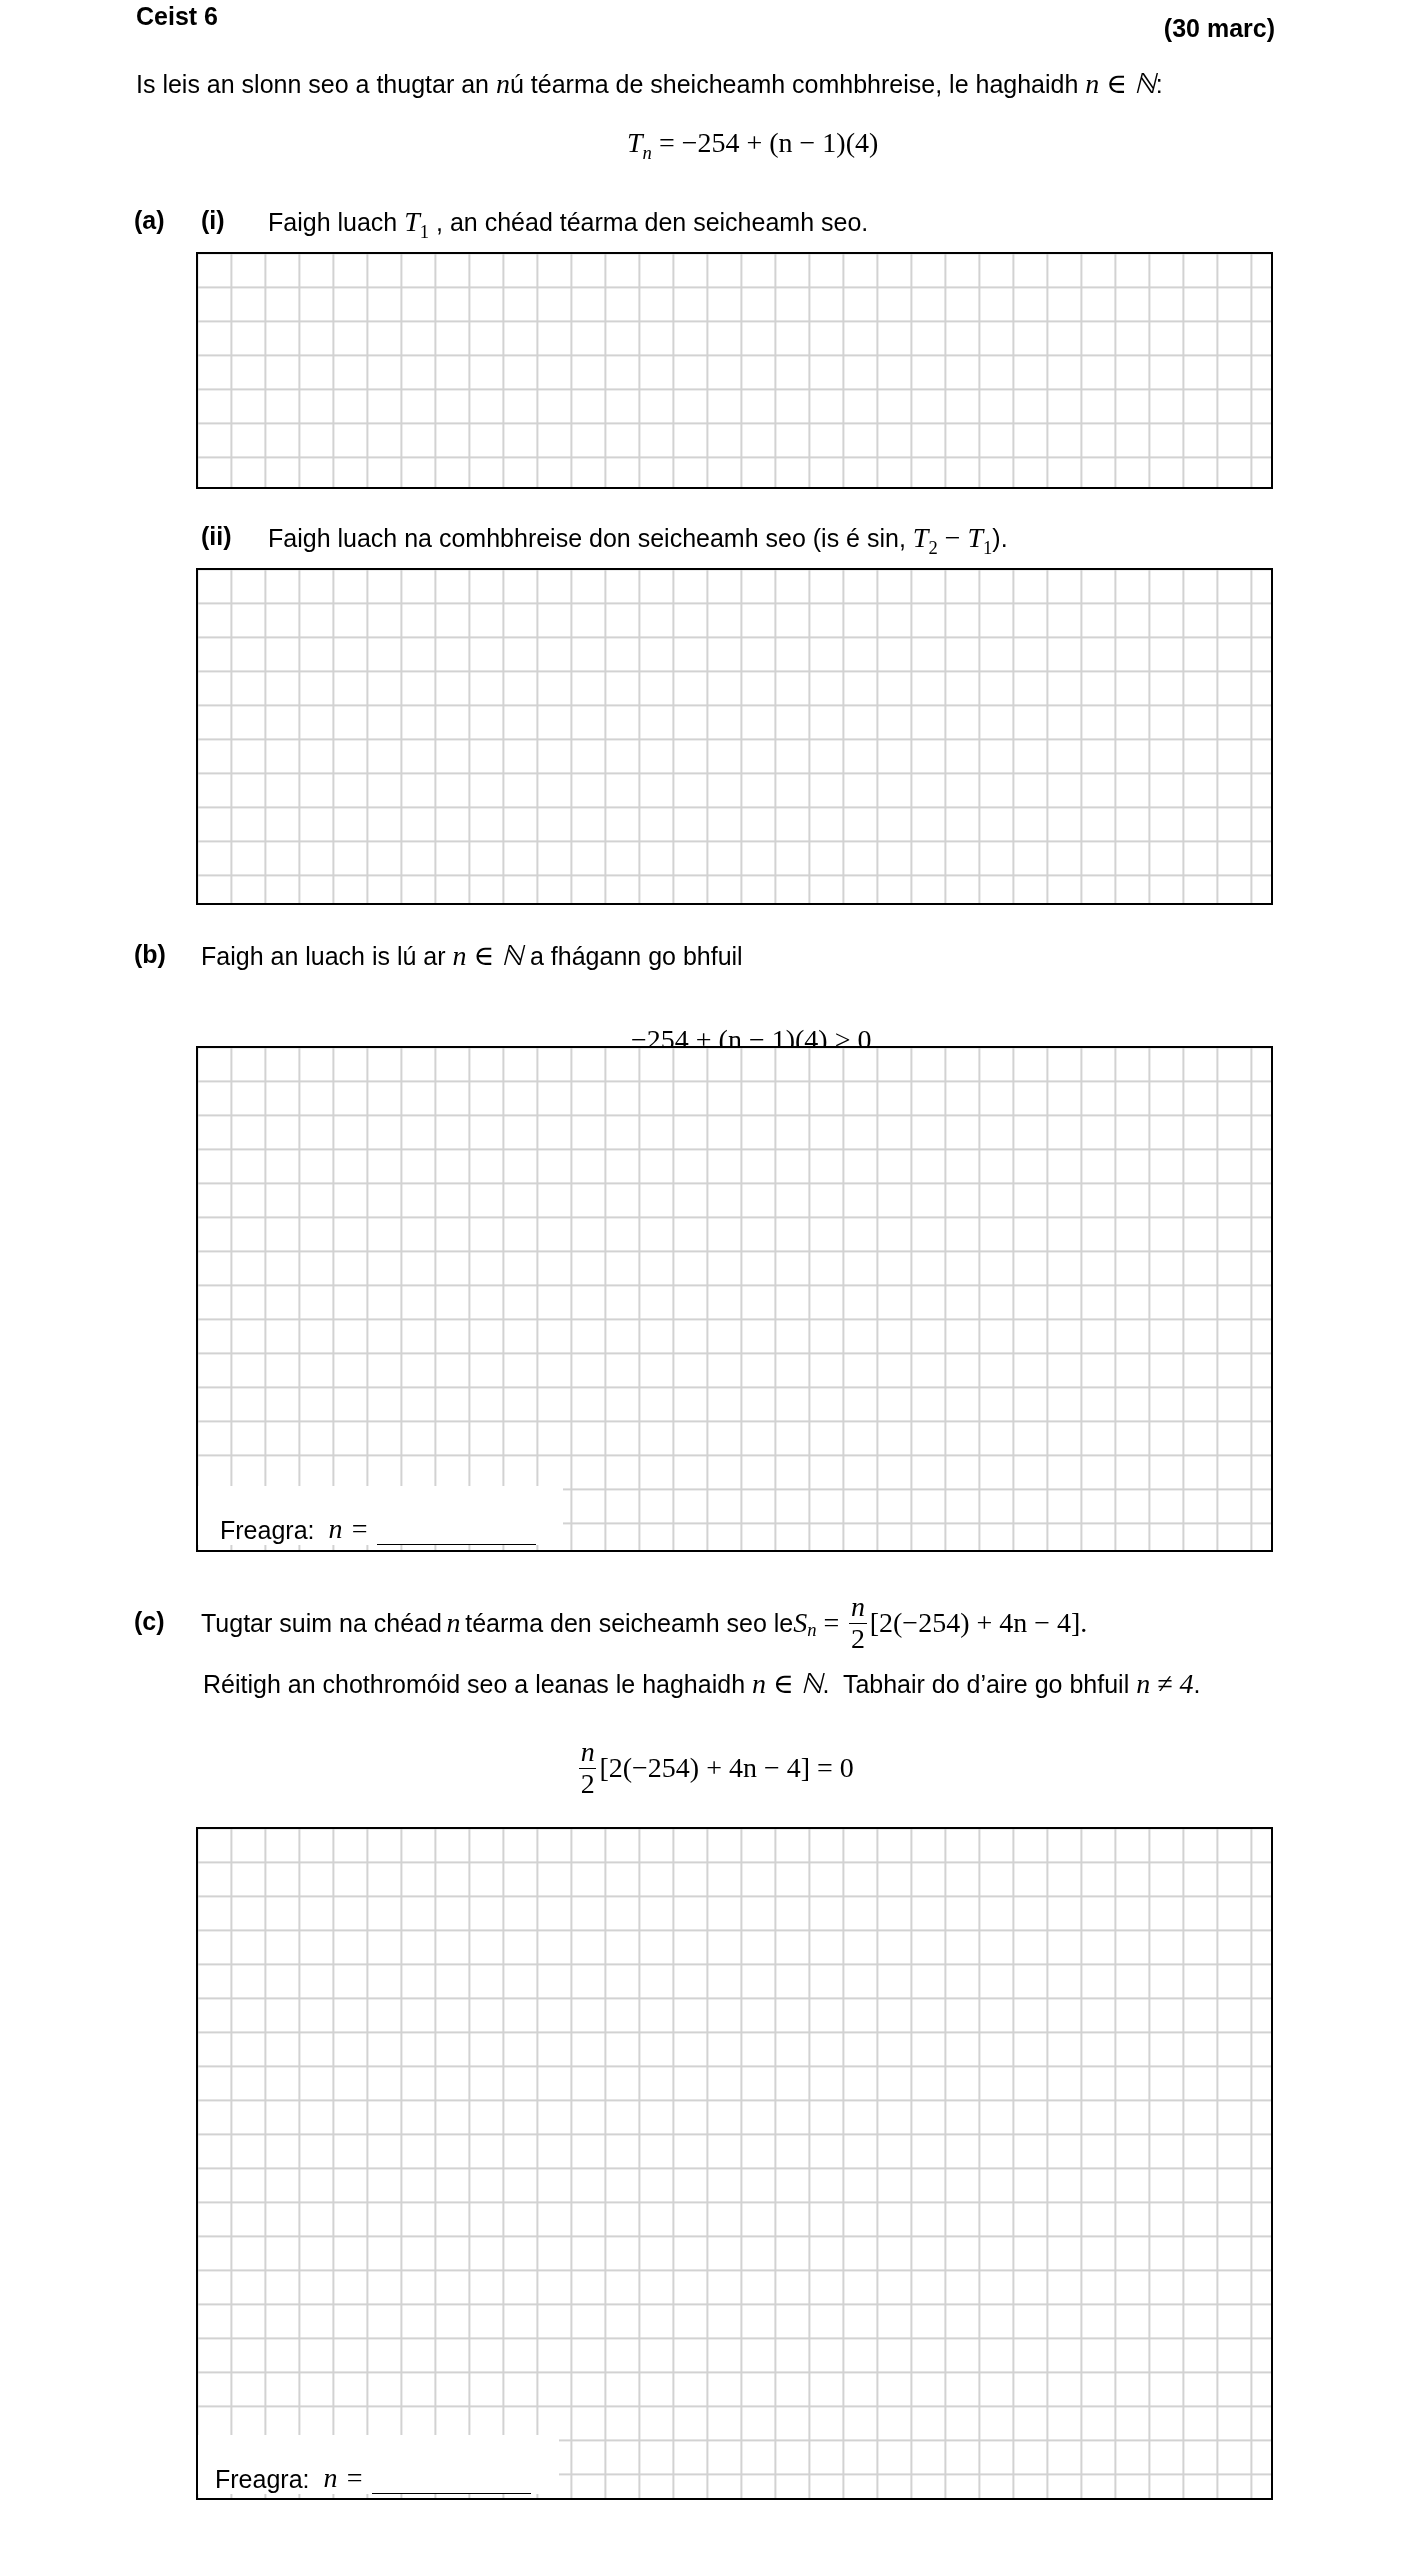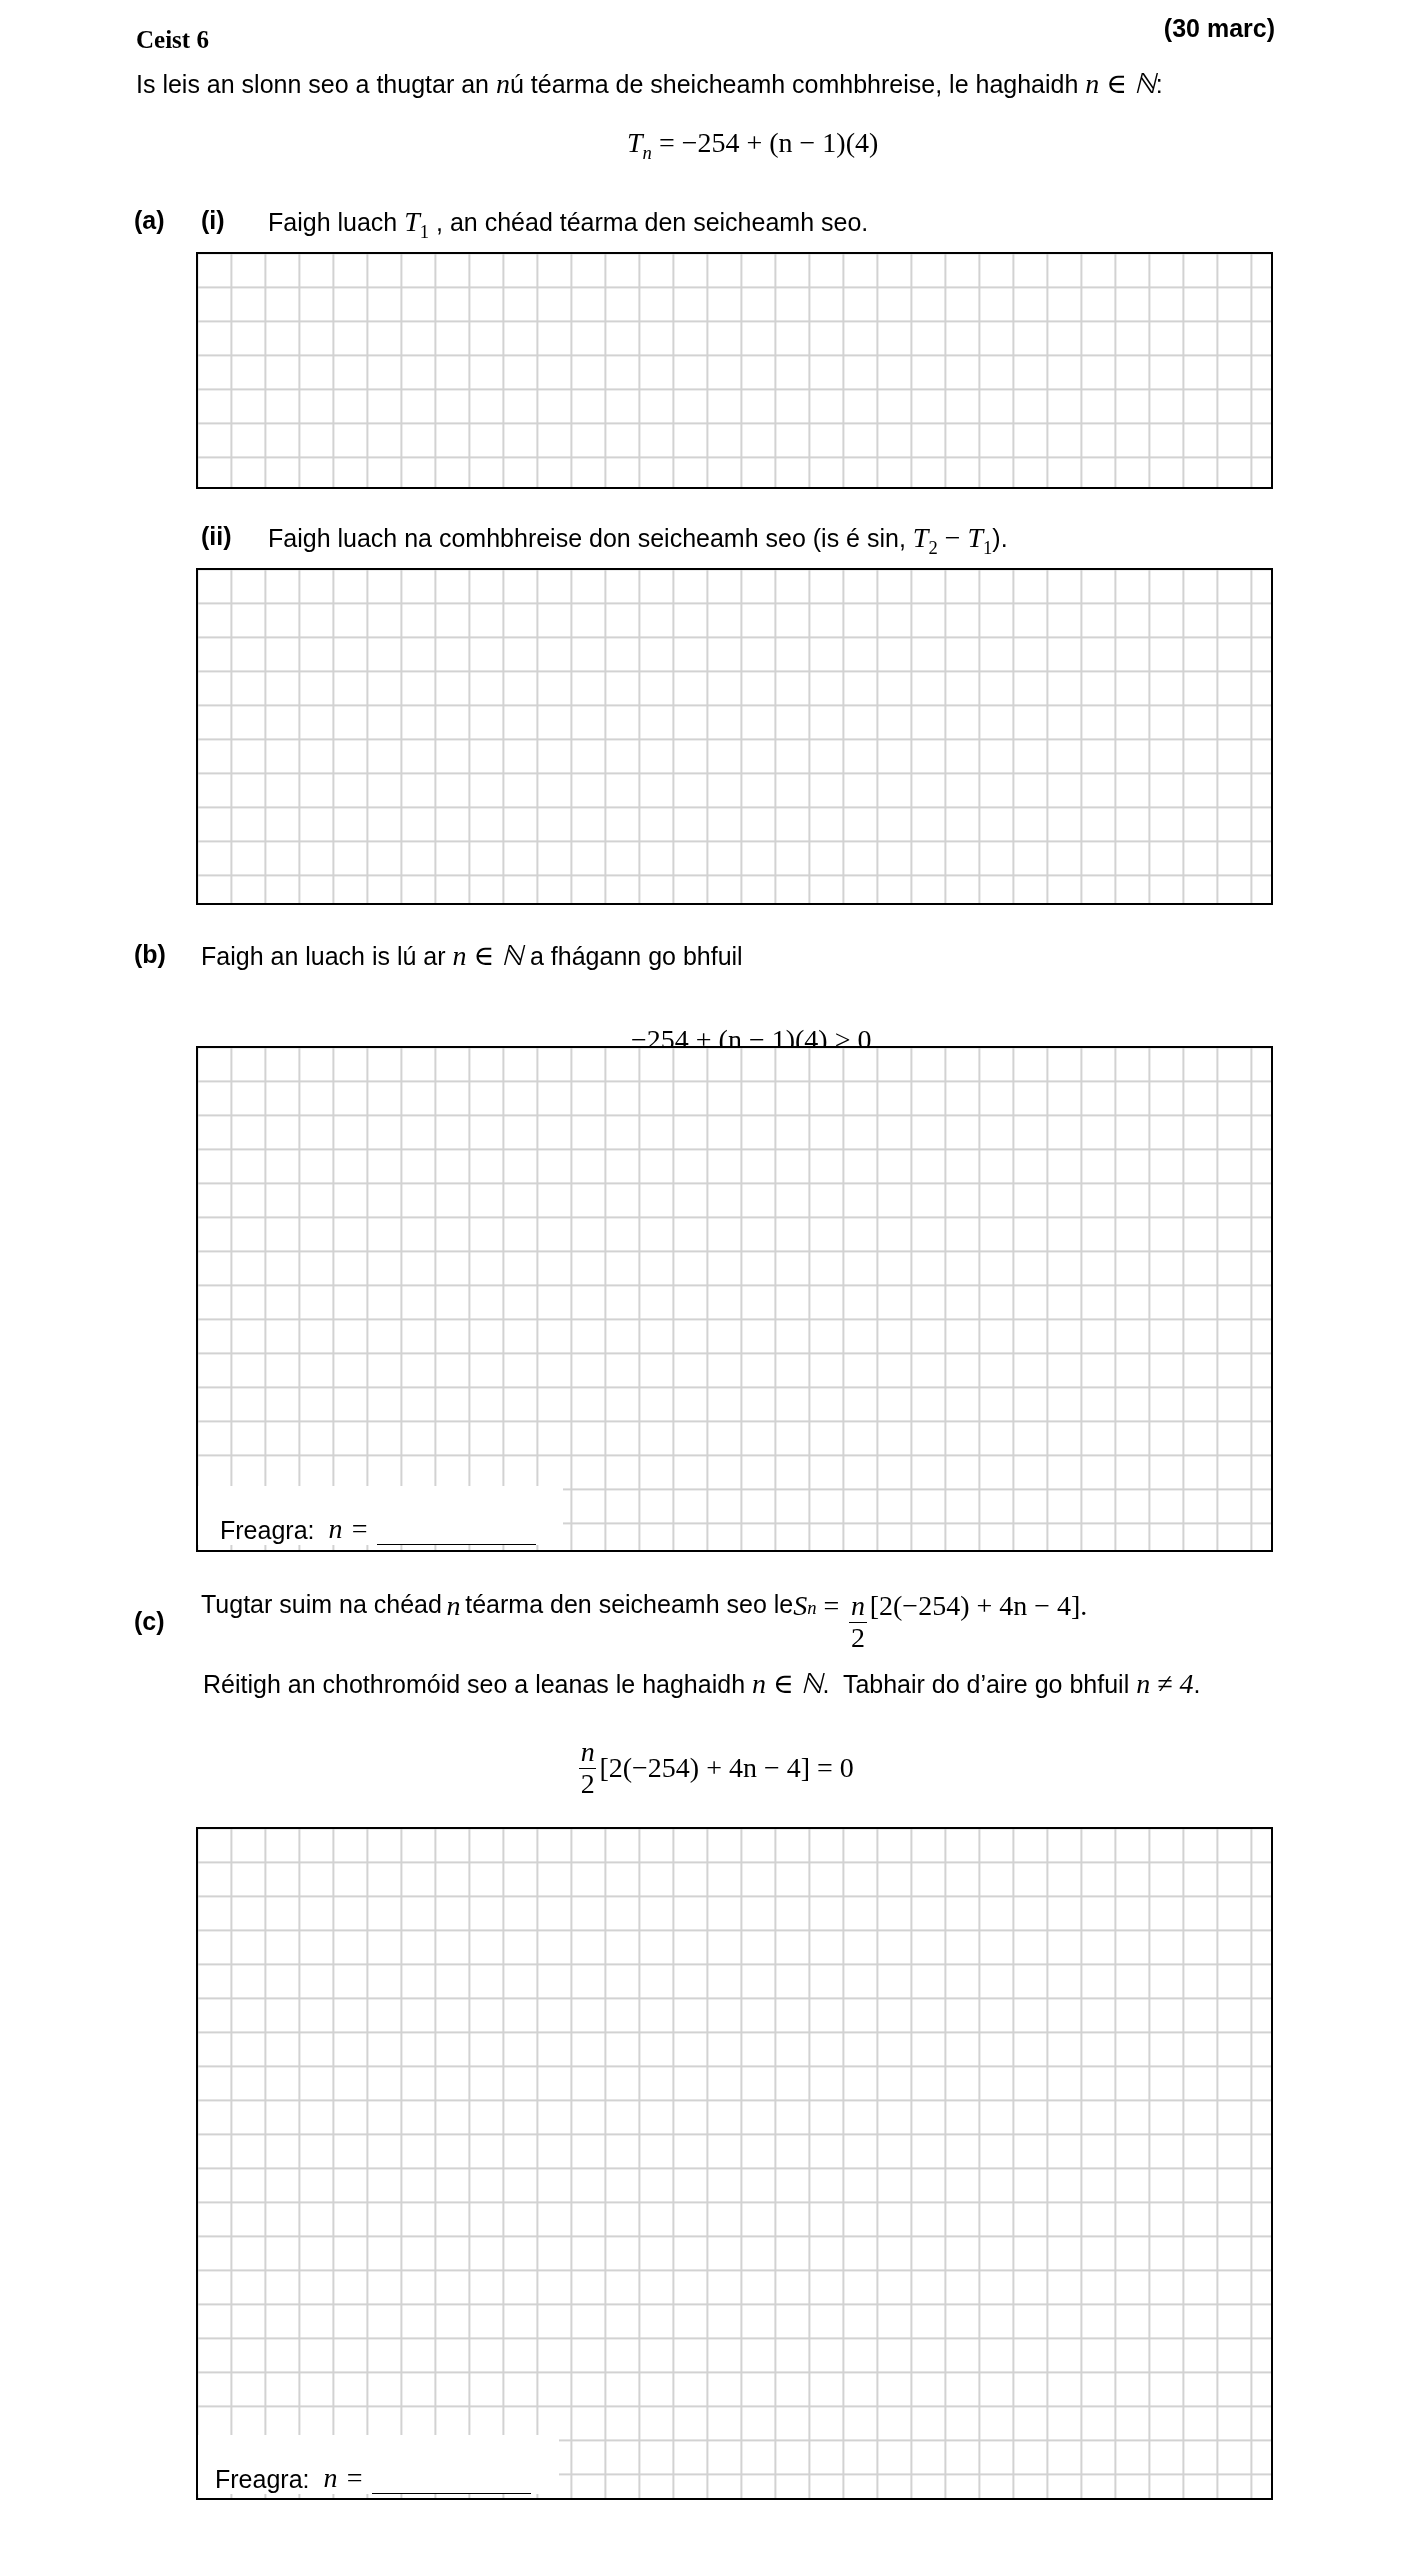--- a/index.html
+++ b/index.html
@@ -29,21 +29,21 @@
     position: absolute; background: #fff; display: flex; align-items: flex-end;
     font-size: 25px; white-space: nowrap;
   }
   .answer .mathn { font-family: "Liberation Serif", "DejaVu Serif", serif; font-style: italic; font-size: 28px; margin-left: 14px; }
   .answer .eq { font-family: "Liberation Serif", "DejaVu Serif", serif; font-size: 28px; margin: 0 9.3px; }
   .answer .blank { display: inline-block; width: 159px; border-bottom: 1.6px solid #000; height: 23px; }
 </style>
 </head>
 <body>
 
-<div class="abs txt bold" style="left:136px; top:27px;font-family:Liberation Serif, serif;">Ceist 6</div>
+<div class="abs txt bold" style="left:136px; top:4px;">Ceist 6</div>
 <div class="abs txt bold" style="right:137px; top:15.5px;">(30 marc)</div>
 
 <div class="abs txt" style="left:136px; top:70px;">
   <span>Is leis an slonn seo a thugtar an </span><span class="math mi">n</span><span>ú téarma de sheicheamh comhbhreise, le haghaidh </span><span class="math mi">n ∈ ℕ</span><span>:</span>
 </div>
 
 <div class="abs math" style="left:627px; top:129px;">
   <span class="mi">T</span><span class="subi">n</span>
   <span>= −254 + (n − 1)(4)</span>
 </div>
@@ -68,21 +68,21 @@
 <div class="abs math" style="left:631px; top:986px;margin-top:40px;">−254 + (n − 1)(4) &gt; 0</div>
 <div class="box" style="top:1046px; height:506px;"></div>
 <div class="answer" style="left:198px; top:1486px; width:365px; height:59px;">
   <span style="margin-left:22px;">Freagra:</span>
   <span class="mathn">n</span>
   <span class="eq">=</span>
   <span class="blank"></span>
 </div>
 
 <div class="abs txt bold" style="left:134px; top:1609px;">(c)</div>
-<div class="abs txt" style="left:201px; top:1592px; height:62px; display:flex; ">
+<div class="abs txt" style="left:201px; top:1592px; height:62px; display:flex; align-items:center;">
   <span>Tugtar suim na chéad </span>
     <span class="math mi" style="margin:0 4.7px;">n</span>
     <span> téarma den seicheamh seo le </span>
     <span class="math mi">S</span>
     <span class="math subi">n</span>
     <span class="math" style="white-space:pre;"> = </span>
   <span class="frac math">
     <span class="num">n</span>
     <span class="bar"></span>
     <span class="den">2</span>

